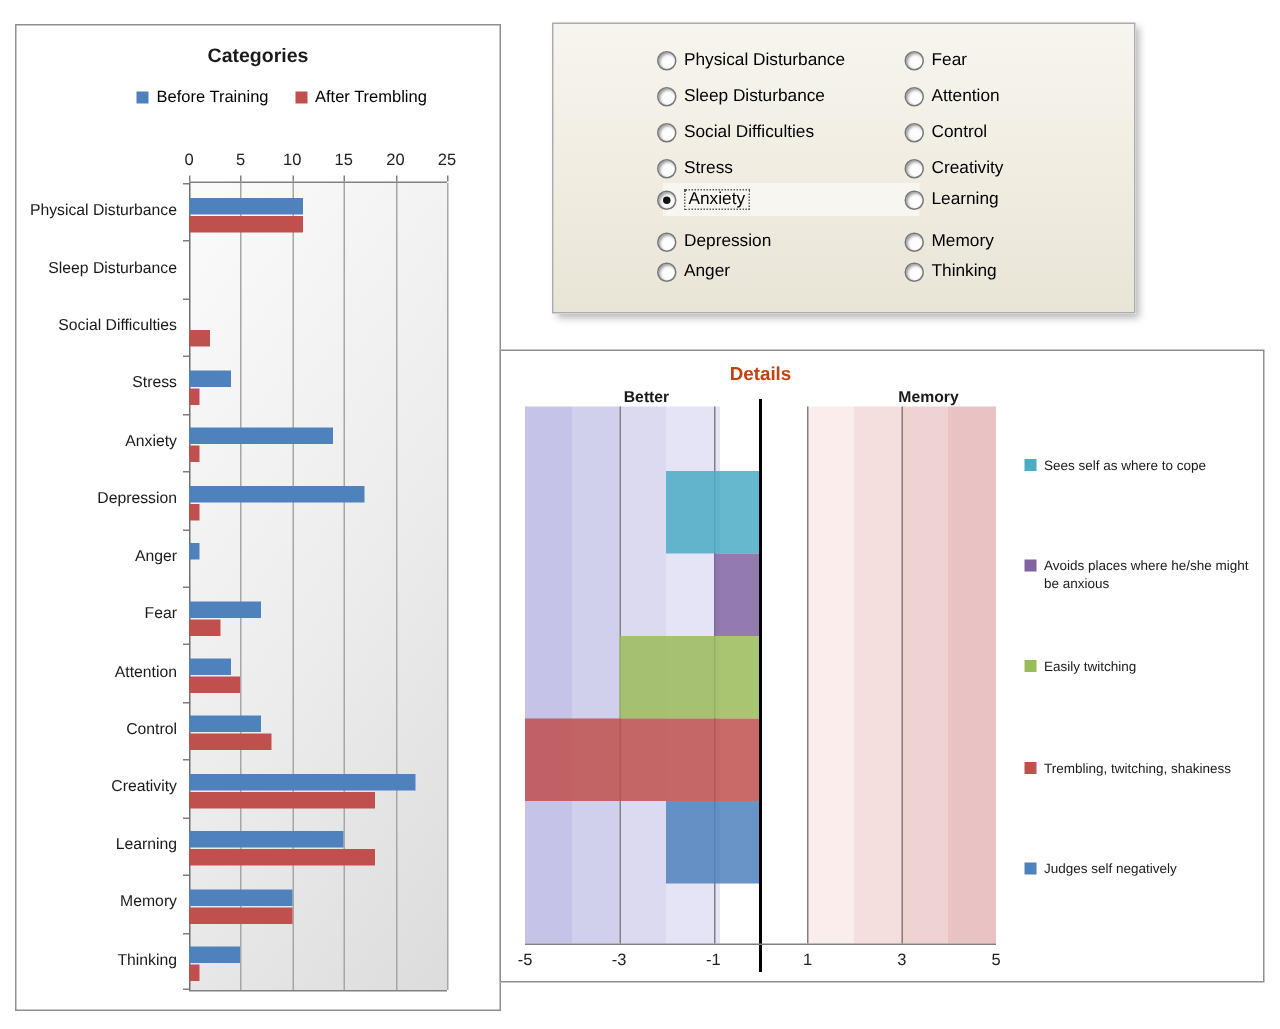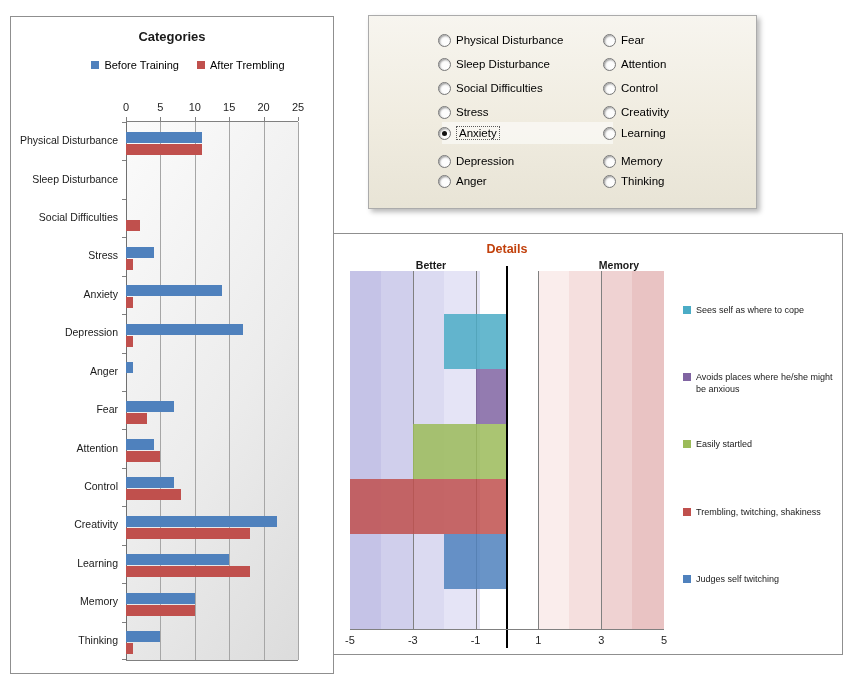--- a/index.html
+++ b/index.html
@@ -231,24 +231,24 @@
       <div class="d-leg" style="top: 70px;">
         <div class="sw" style="background: rgb(75, 172, 198);"></div>
         <span>Sees self as where to cope</span>
       </div>
       <div class="d-leg" style="top: 137.2px;">
         <div class="sw" style="background: rgb(128, 100, 162);"></div>
         <span>Avoids places where he/she might be anxious</span>
       </div>
       <div class="d-leg" style="top: 204.4px;">
         <div class="sw" style="background: rgb(155, 187, 89);"></div>
-        <span>Easily startled</span>
+        <span>Easily twitching</span>
       </div>
       <div class="d-leg" style="top: 271.6px;">
         <div class="sw" style="background: rgb(192, 80, 77);"></div>
         <span>Trembling, twitching, shakiness</span>
       </div>
       <div class="d-leg" style="top: 338.8px;">
         <div class="sw" style="background: rgb(79, 129, 189);"></div>
-        <span>Judges self twitching</span>
+        <span>Judges self negatively</span>
       </div>
     </div>
 </section>
 
 </body></html>

